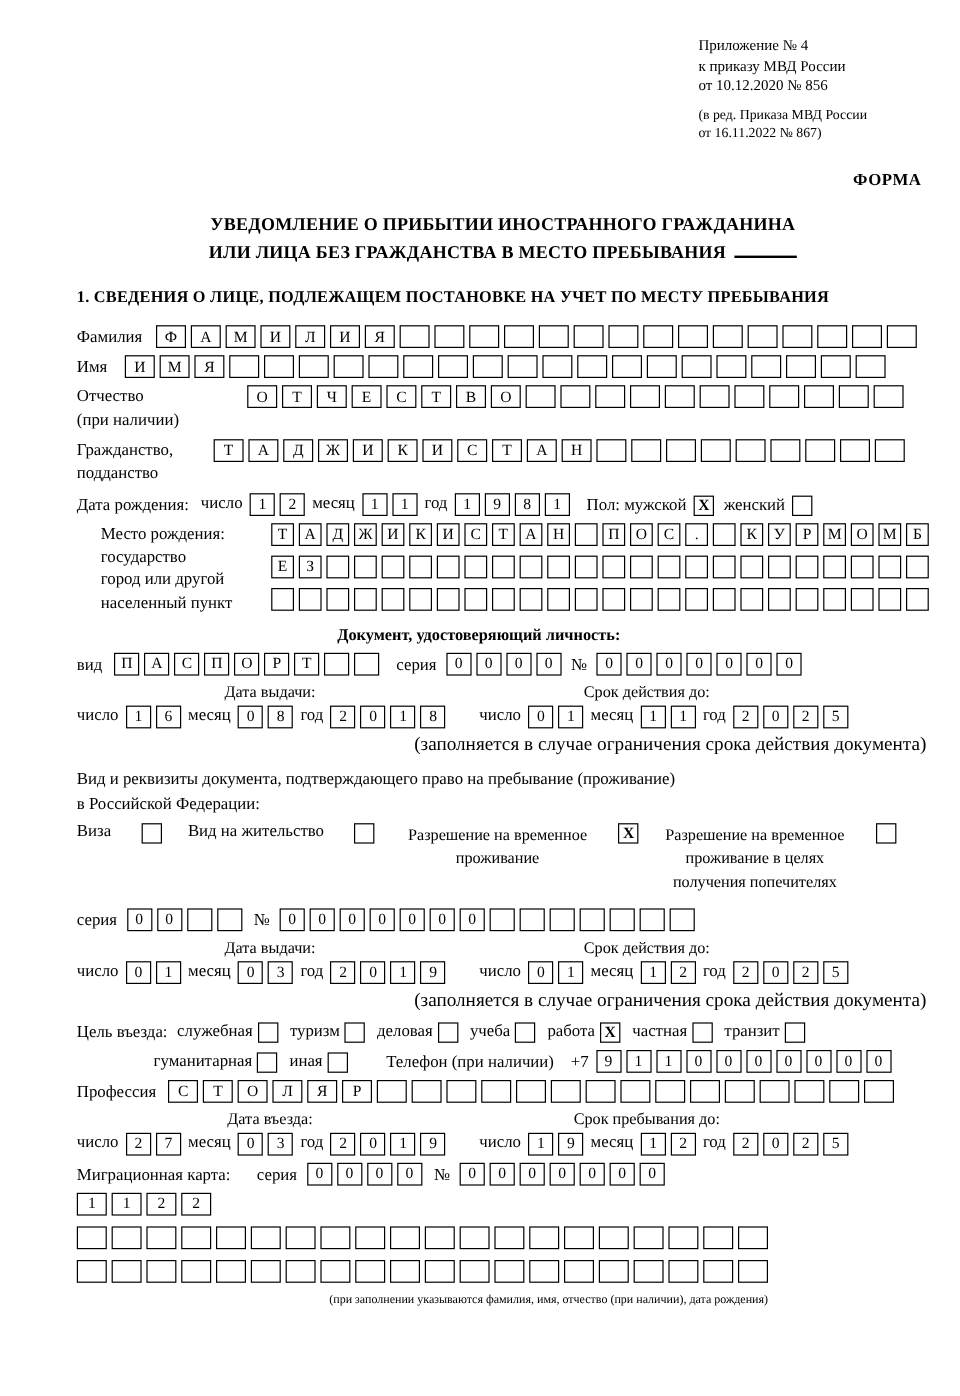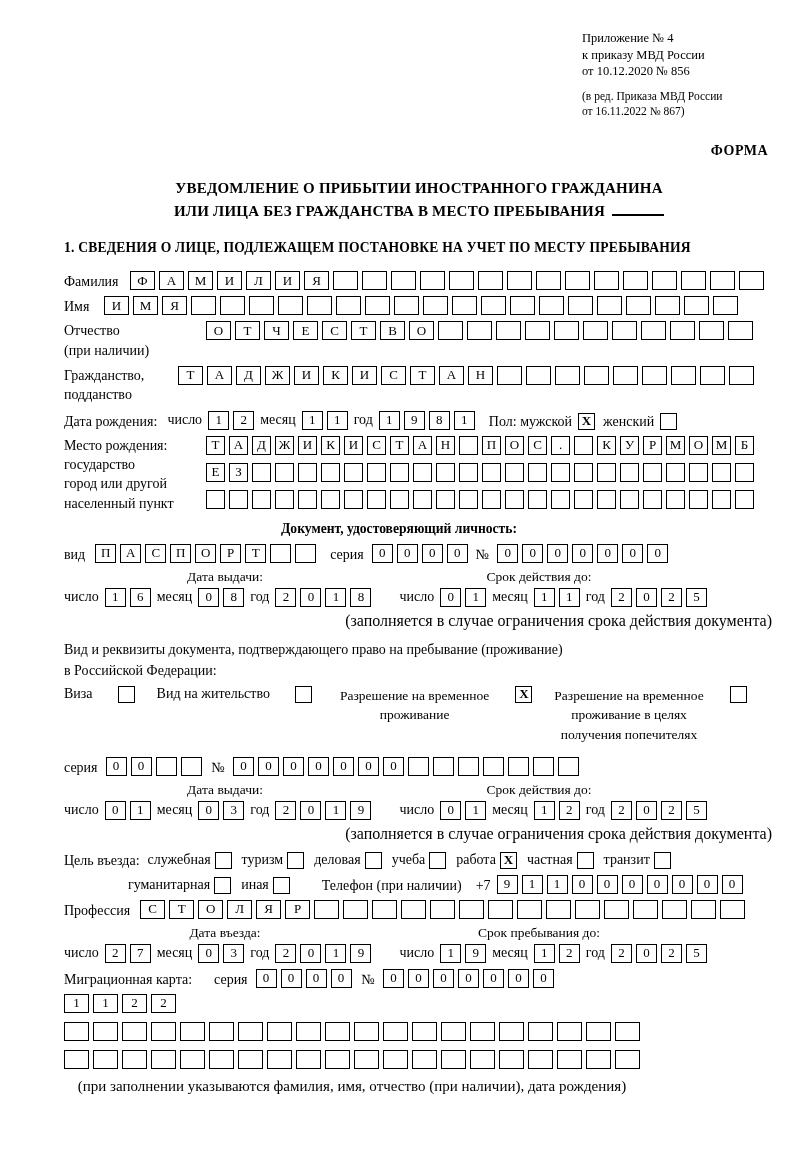--- a/index.html
+++ b/index.html
@@ -27,21 +27,21 @@
   .cell { width: 21px; height: 19px; border: 1px solid #000; display: inline-flex; align-items: center; justify-content: center; font-size: 13px; flex: 0 0 auto; }
   .cw-l .cell { width: 25px; }
   .cw-s .cell { width: 19px; }
 
   .checkbox { width: 17px; height: 17px; border: 1px solid #000; display: inline-flex; align-items: center; justify-content: center; font-size: 13px; font-weight: bold; flex: 0 0 auto; }
 
   .w-surname { width: 66px; }
   .w-name { width: 40px; }
   .w-patr { width: 142px; }
   .w-cit { width: 114px; }
-  .w-birthpl { width: 142px; }
+  .w-birthpl { width: 142px; margin-left: 20px; }
   .w-repr { width: 114px; }
 
   .gap6 { width: 6px; flex: 0 0 auto; } .gap8 { width: 8px; flex: 0 0 auto; }
   .gap10 { width: 10px; flex: 0 0 auto; } .gap14 { width: 14px; flex: 0 0 auto; }
   .gap22 { width: 22px; flex: 0 0 auto; } .gap28 { width: 28px; flex: 0 0 auto; }
 
   .doc-header { text-align: center; font-weight: bold; font-size: 13.6px; margin: 8px 40px 7px 0; }
 
   .dual-labels { display: flex; font-size: 13.5px; margin: 3px 0 3px; }
   .dl-left { width: 322px; text-align: center; }
@@ -56,21 +56,21 @@
 
   .permit-row { display: flex; align-items: flex-start; margin: 5px 0 12px; }
   .opt { display: flex; align-items: flex-start; gap: 20px; }
   .opt .olabel { font-size: 14px; margin-right: 5px; }
   .olines { font-size: 13.5px; line-height: 1.45; text-align: center; margin-right: 6px; }
 
   .purpose-item { display: flex; align-items: center; margin-right: 10px; }
   .purpose-item .olabel { font-size: 14px; margin-right: 4px; }
 
   .repr-rows .cellrow { margin-bottom: 9px; display: flex; }
-  .bottom-note { font-size: 15px; text-align: center; margin-top: 2px; font-family: Liberation Serif, serif; }
+  .bottom-note { font-size: 10px; text-align: right; margin-top: 2px; font-family: Liberation Serif, serif; }
 </style>
 </head>
 <body>
 
 <div class="page">
 
   <div class="appendix">
     <div>Приложение № 4</div>
     <div>к приказу МВД России</div>
     <div>от 10.12.2020 № 856</div>

